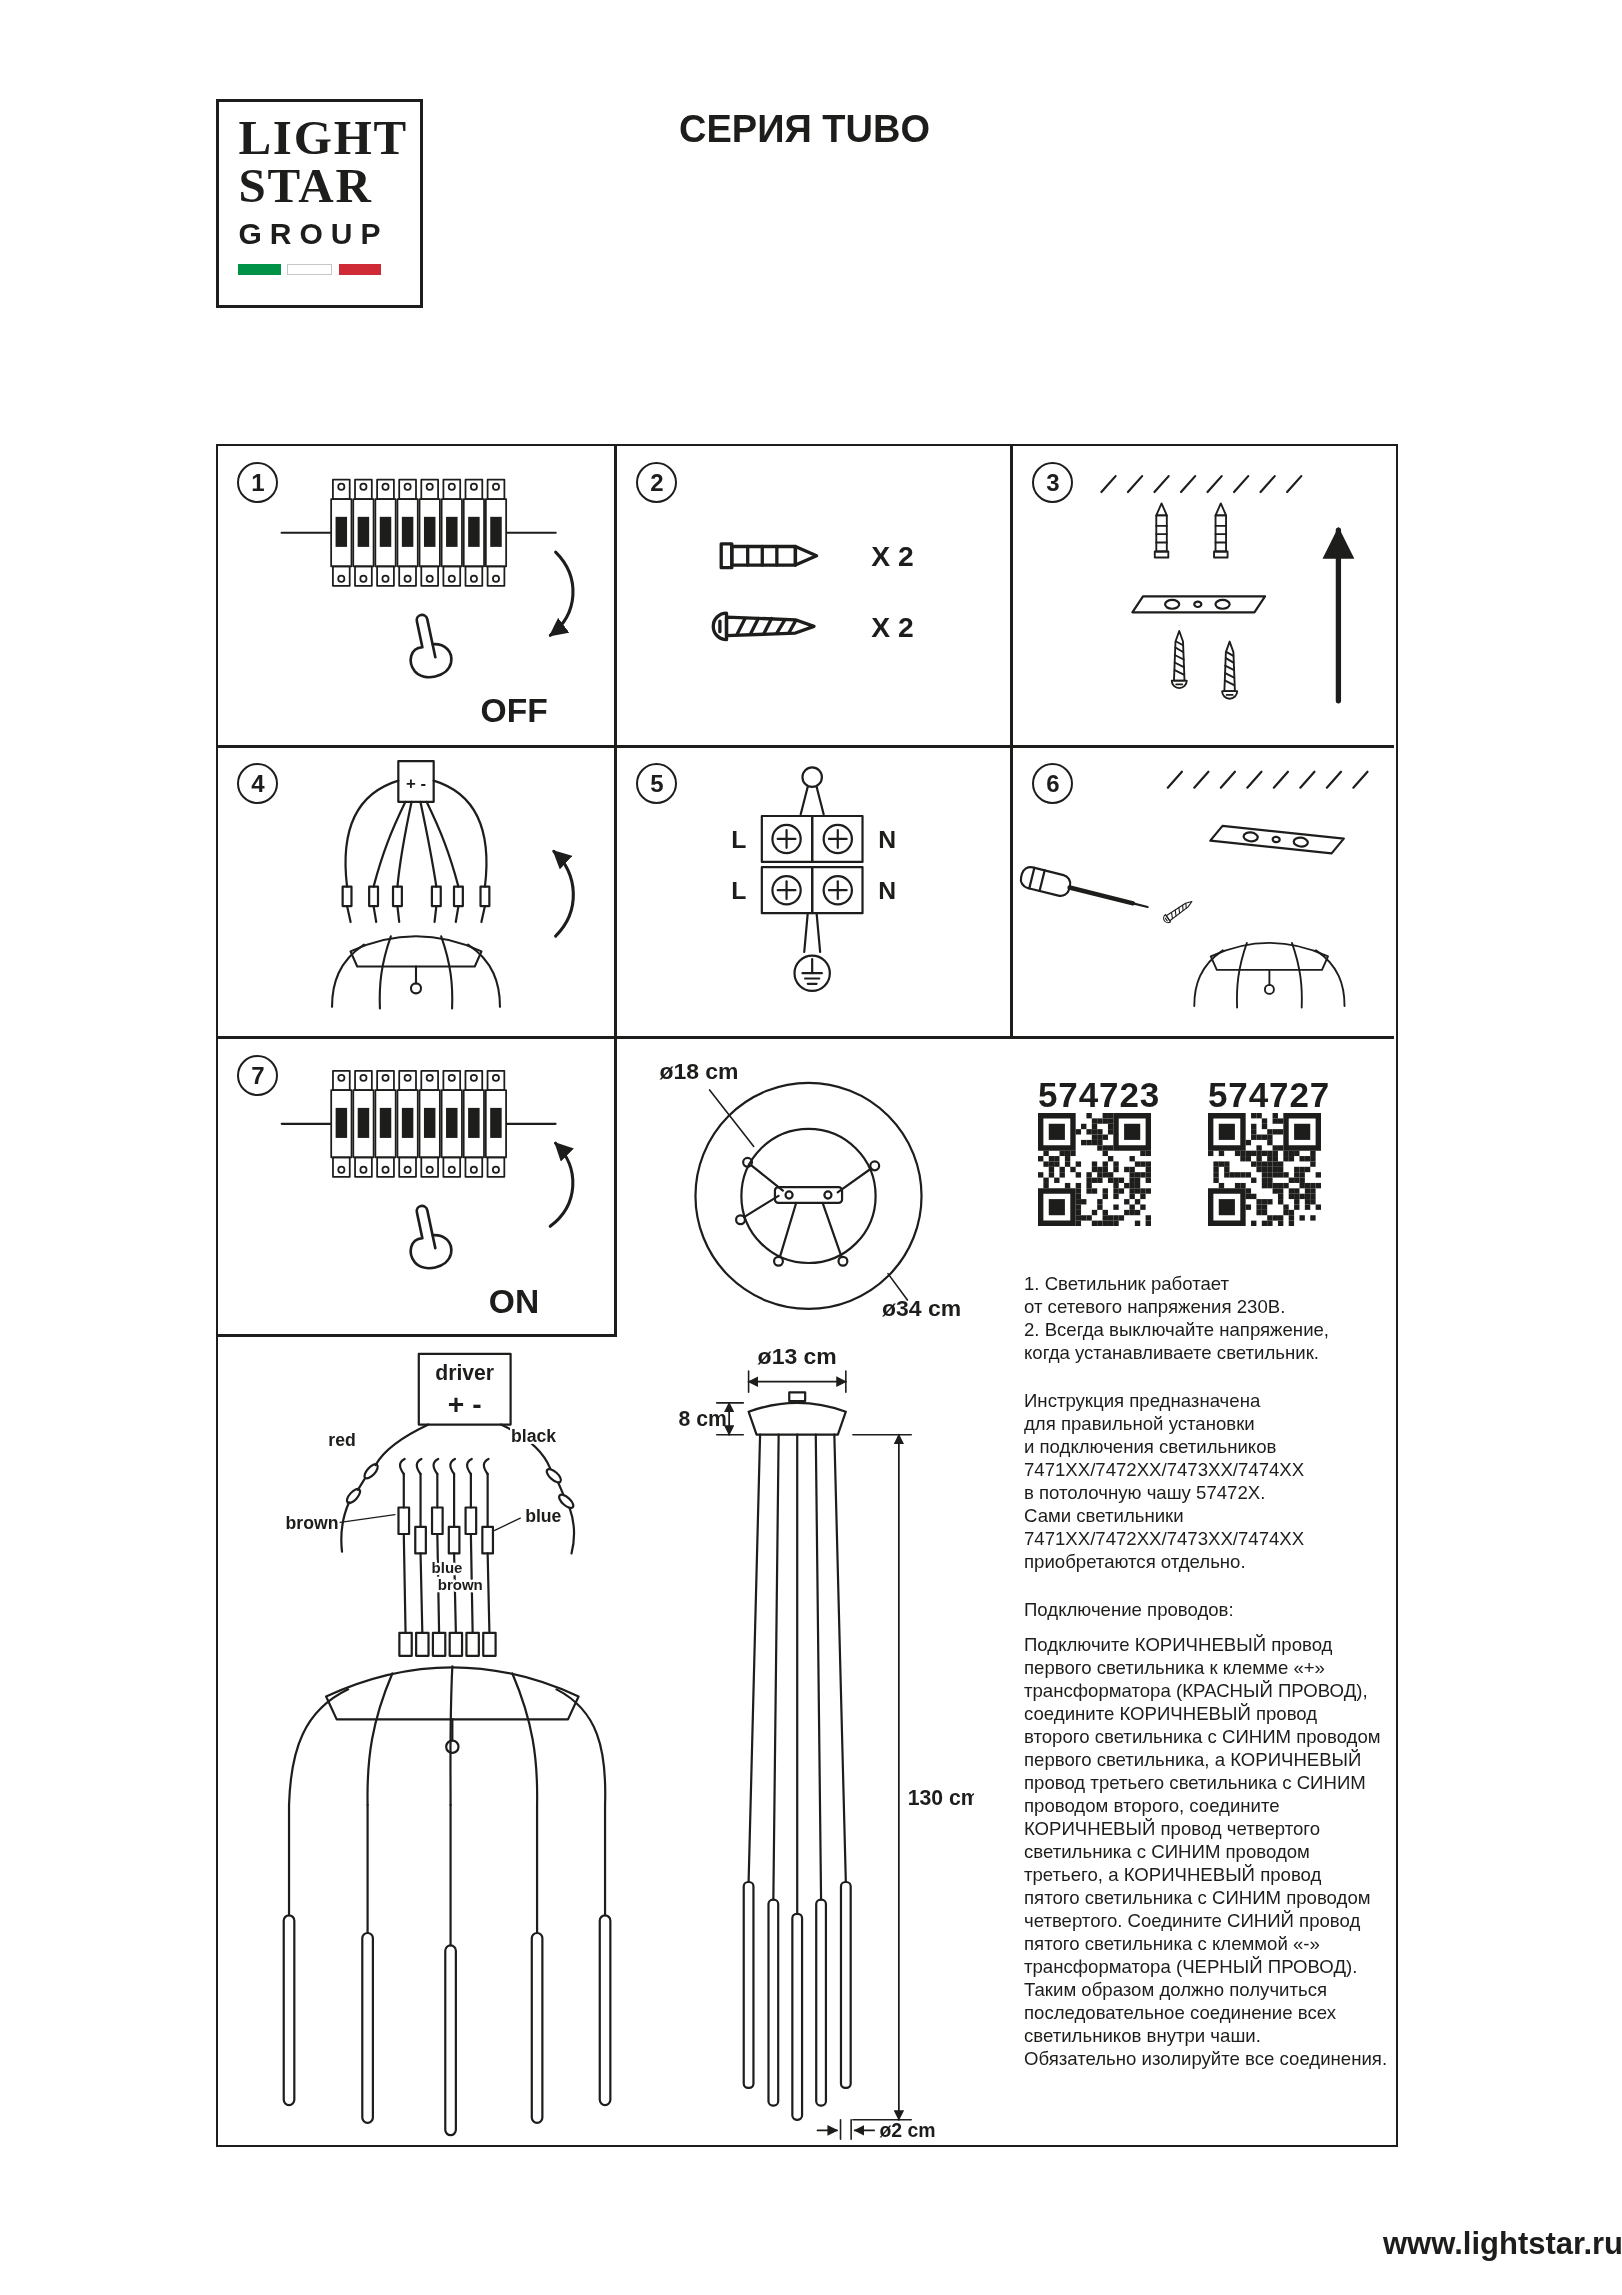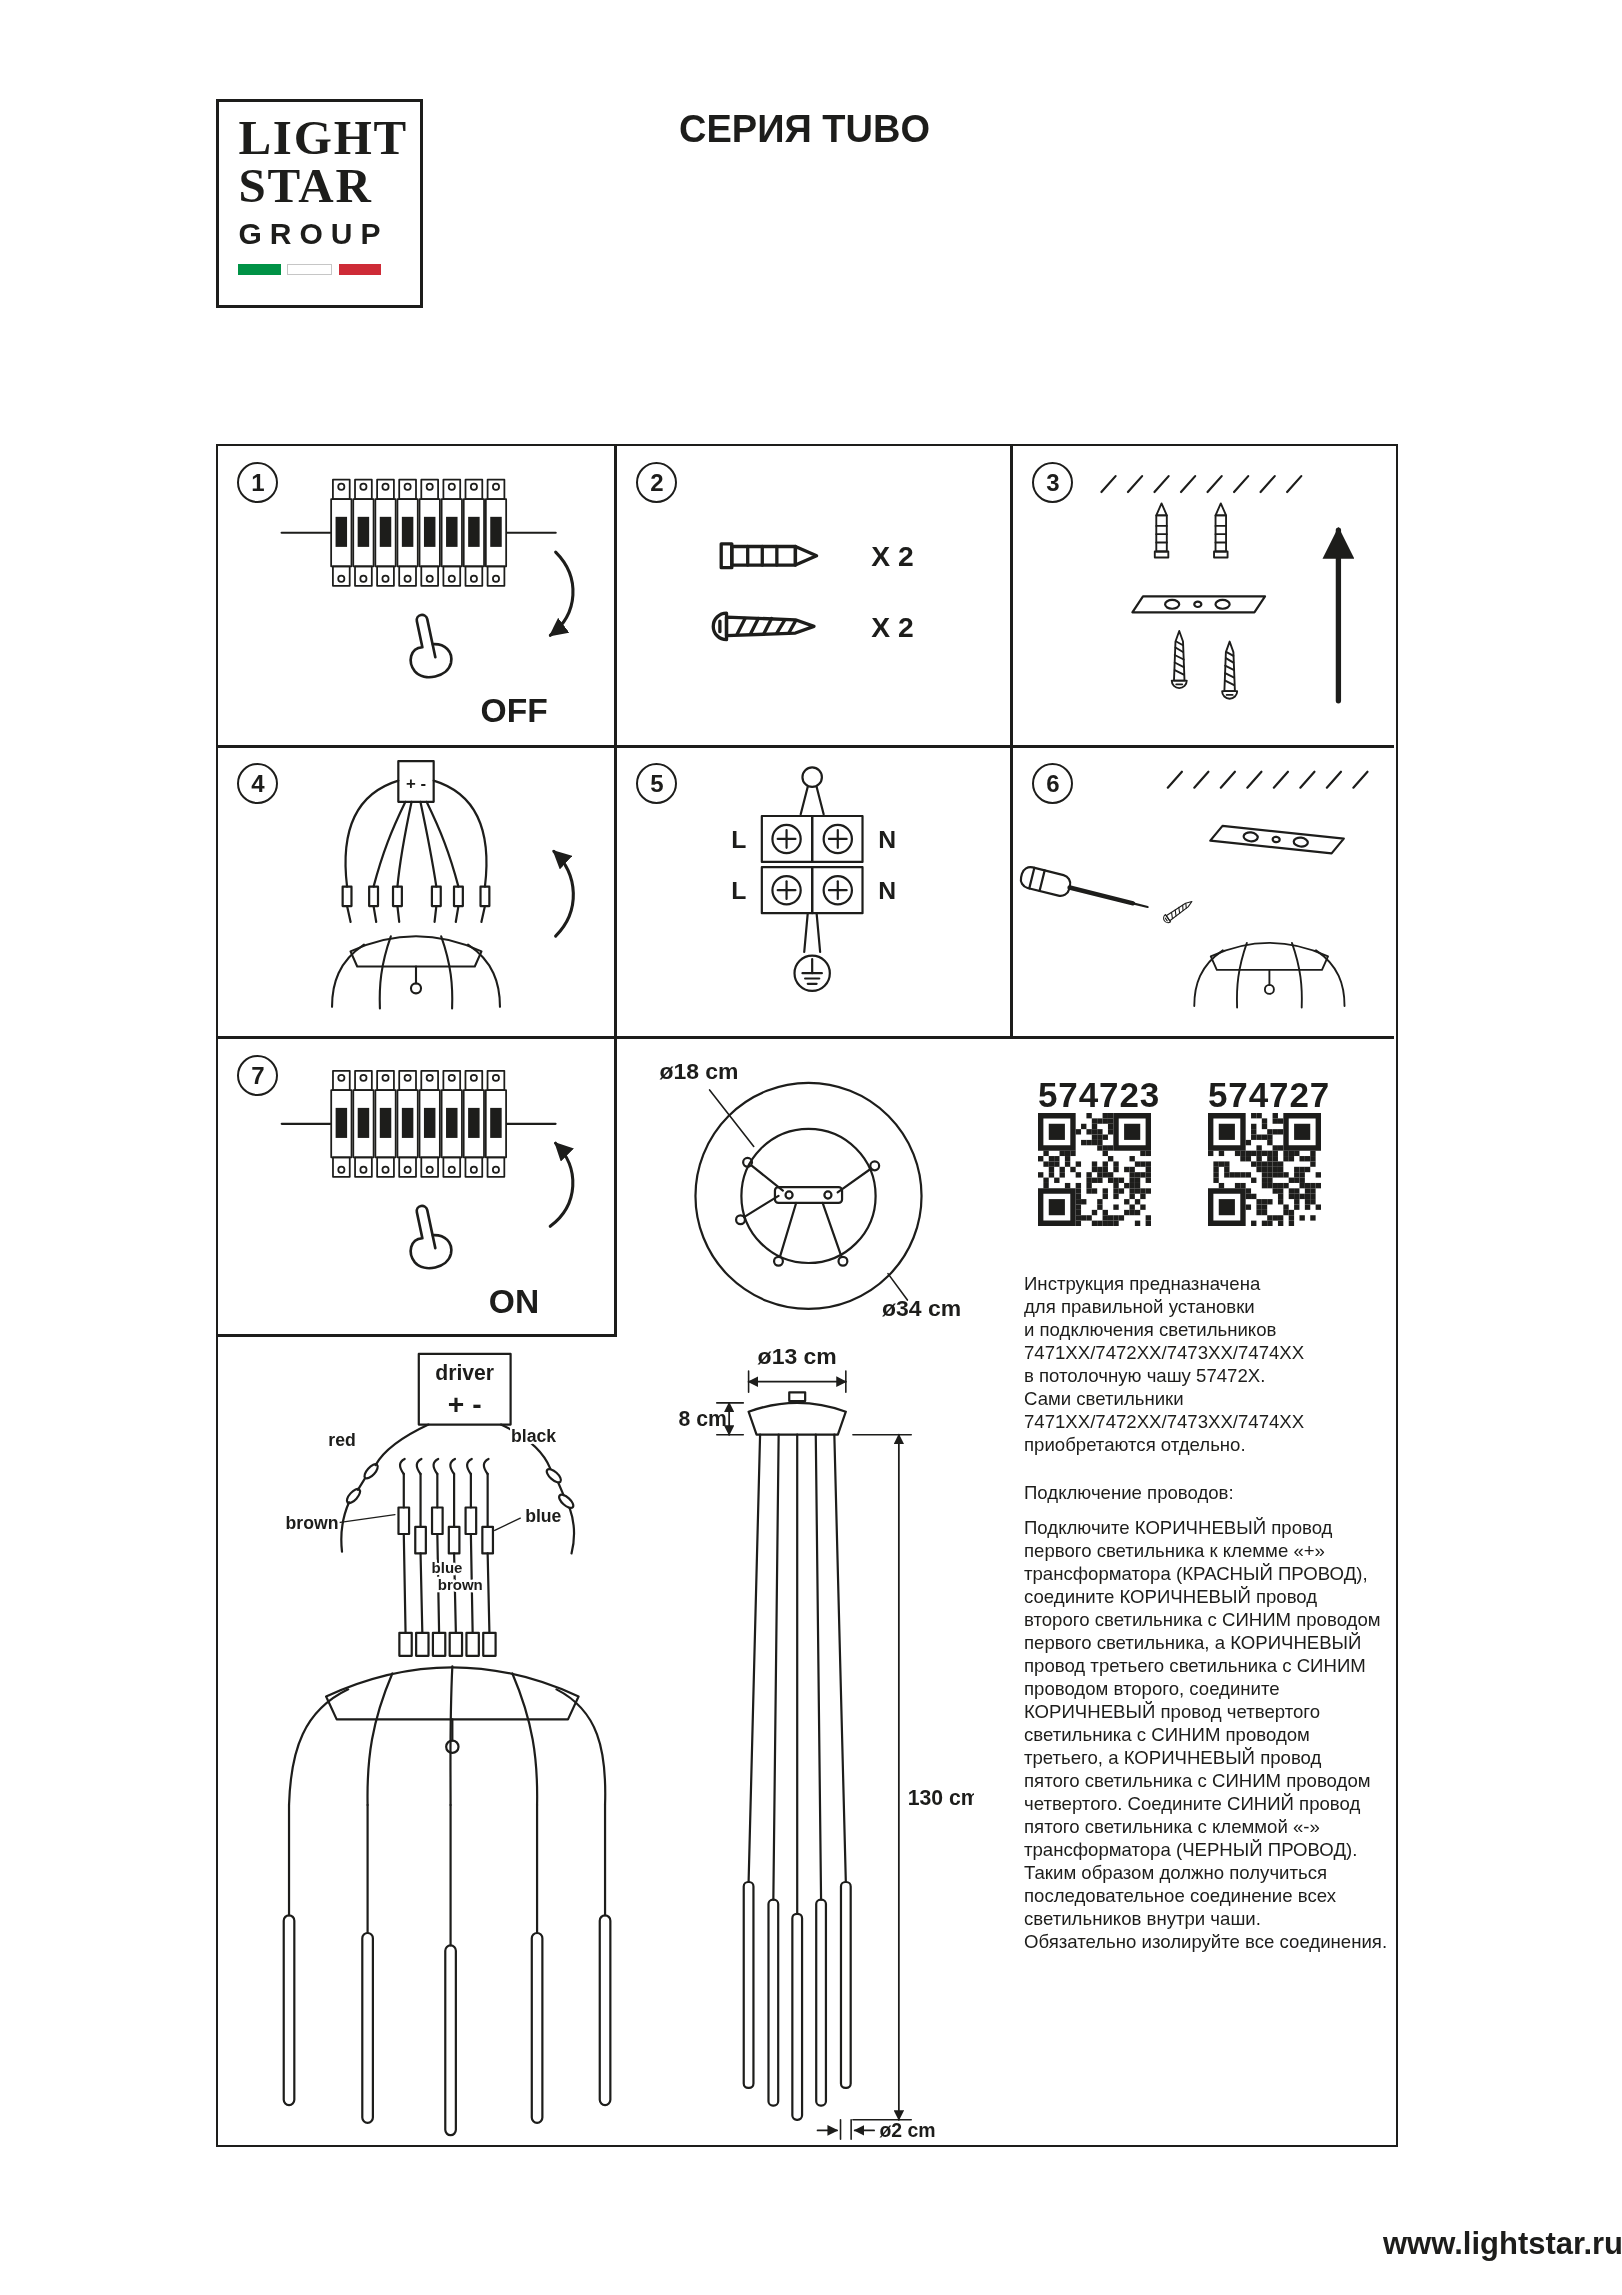--- a/index.html
+++ b/index.html
@@ -610,20 +610,24 @@
         <path fill-rule="evenodd" d="M0,0 h49 v49 h-49 z M7,7 v35 h35 v-35 z"></path>
         <rect x="14" y="14" width="21" height="21"></rect>
         <path fill-rule="evenodd" d="M98,0 h49 v49 h-49 z M105,7 v35 h35 v-35 z"></path>
         <rect x="112" y="14" width="21" height="21"></rect>
         <path fill-rule="evenodd" d="M0,98 h49 v49 h-49 z M7,105 v35 h35 v-35 z"></path>
         <rect x="14" y="112" width="21" height="21"></rect>
       </svg>
     </div>
 
   <div class="notes">
+    <div class="note plain">1. Светильник работает
+от сетевого напряжения 230В.
+2. Всегда выключайте напряжение,
+когда устанавливаете светильник.</div>
     <div class="note bold">Инструкция предназначена
 для правильной установки
 и подключения светильников
 7471XX/7472XX/7473XX/7474XX
 в потолочную чашу 57472X.
 Сами светильники
 7471XX/7472XX/7473XX/7474XX
 приобретаются отдельно.</div>
     <div class="note bold title">Подключение проводов:</div>
     <div class="note bold">Подключите КОРИЧНЕВЫЙ провод

